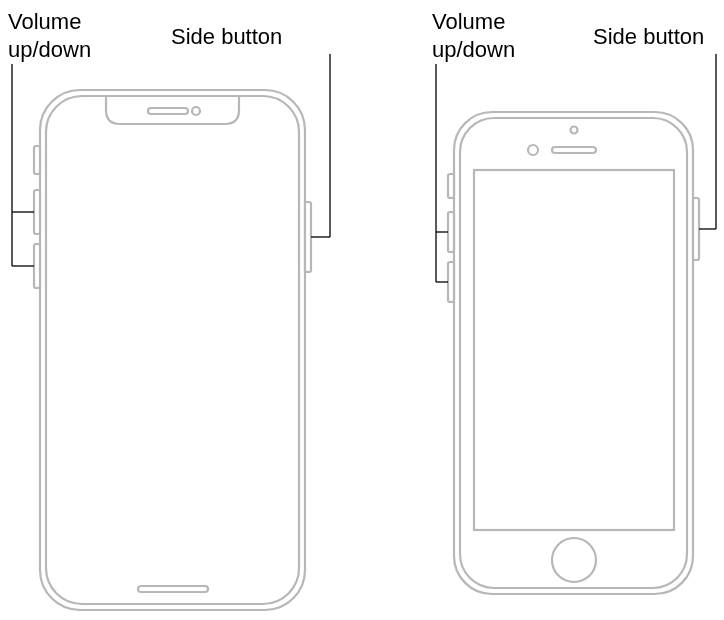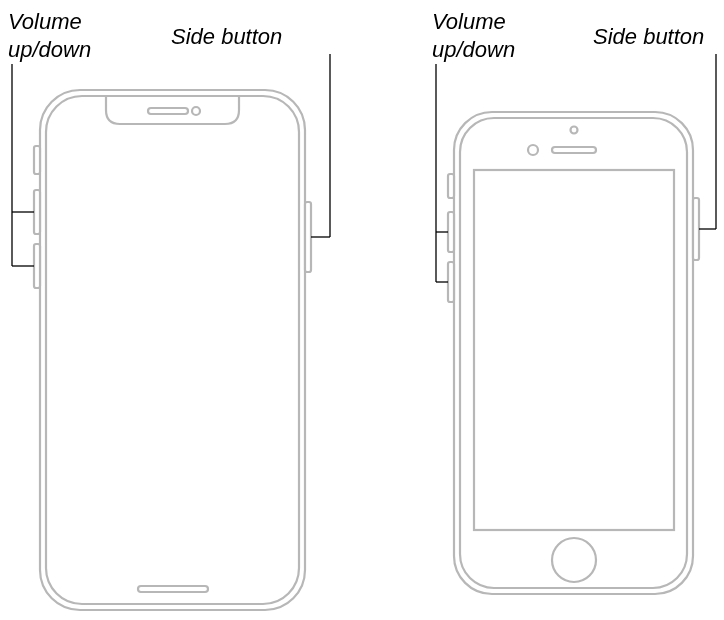--- a/index.html
+++ b/index.html
@@ -9,21 +9,20 @@
     width: 724px;
     height: 620px;
     background: #fff;
     font-family: -apple-system, BlinkMacSystemFont, "Helvetica Neue", Arial, sans-serif;
     color: #000;
   }
   .stage {
     position: relative;
     width: 724px;
     height: 572px;
-    font-style: italic;
   }
   .label {
     position: absolute;
     font-size: 22px;
     line-height: 1.25;
     color: #000;
     font-weight: 400;
     white-space: pre-line;
   }
   svg.diagram {

